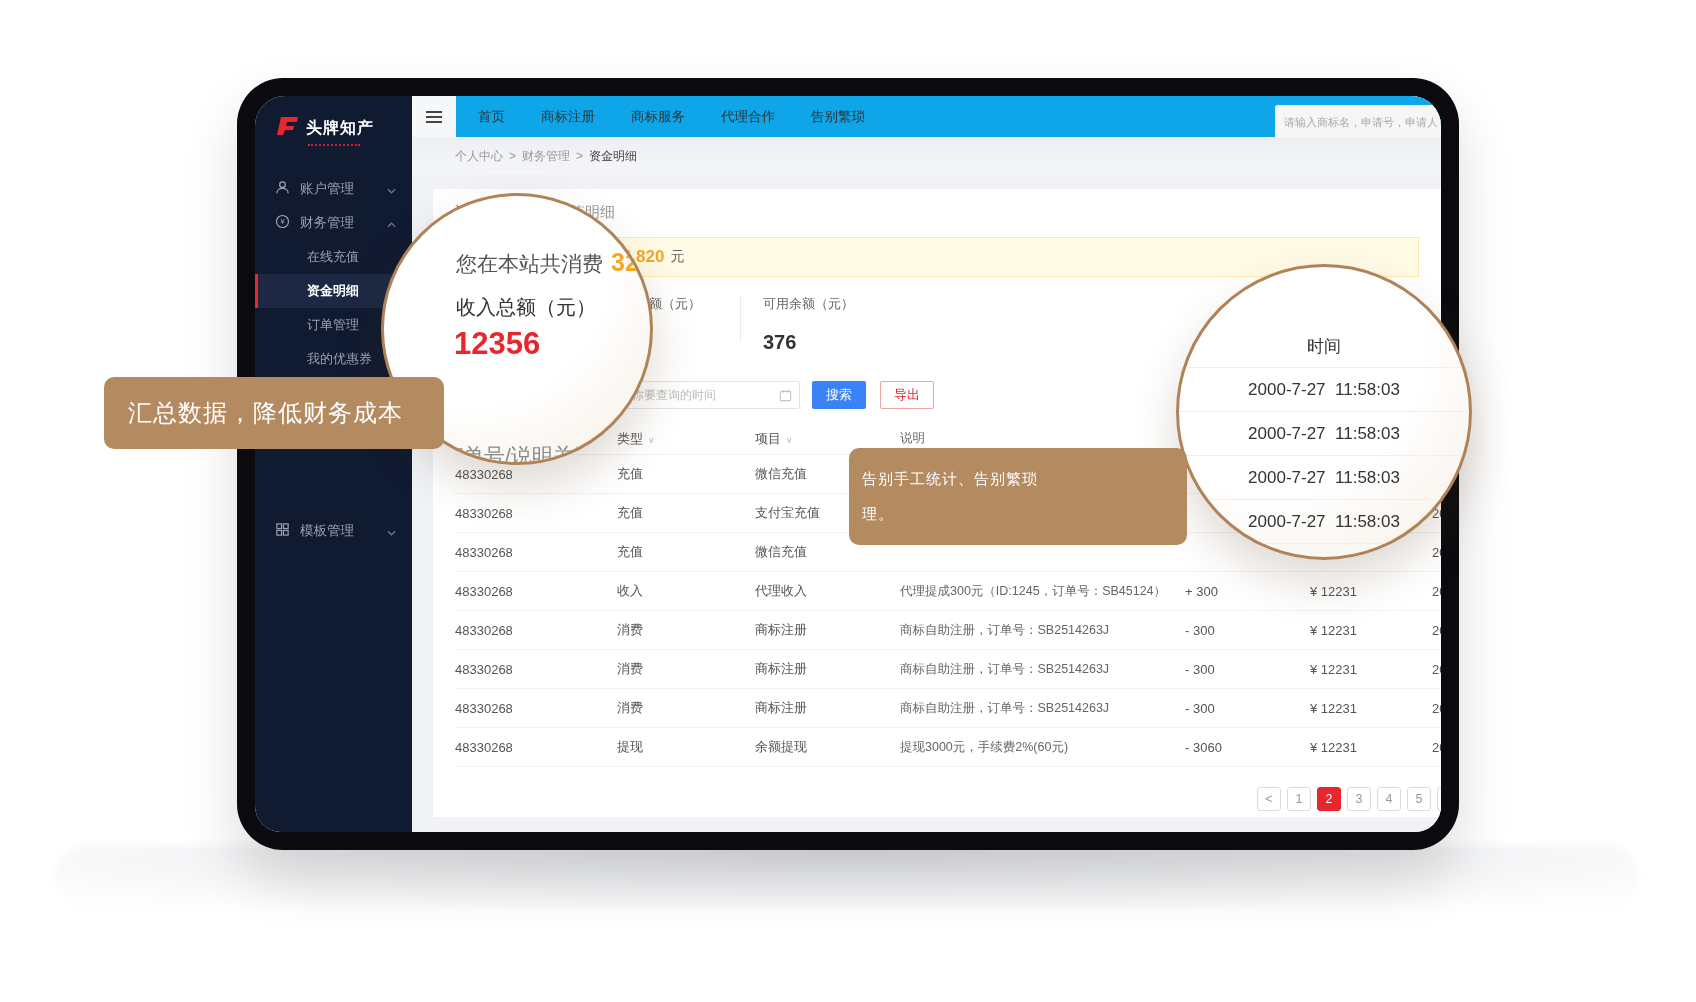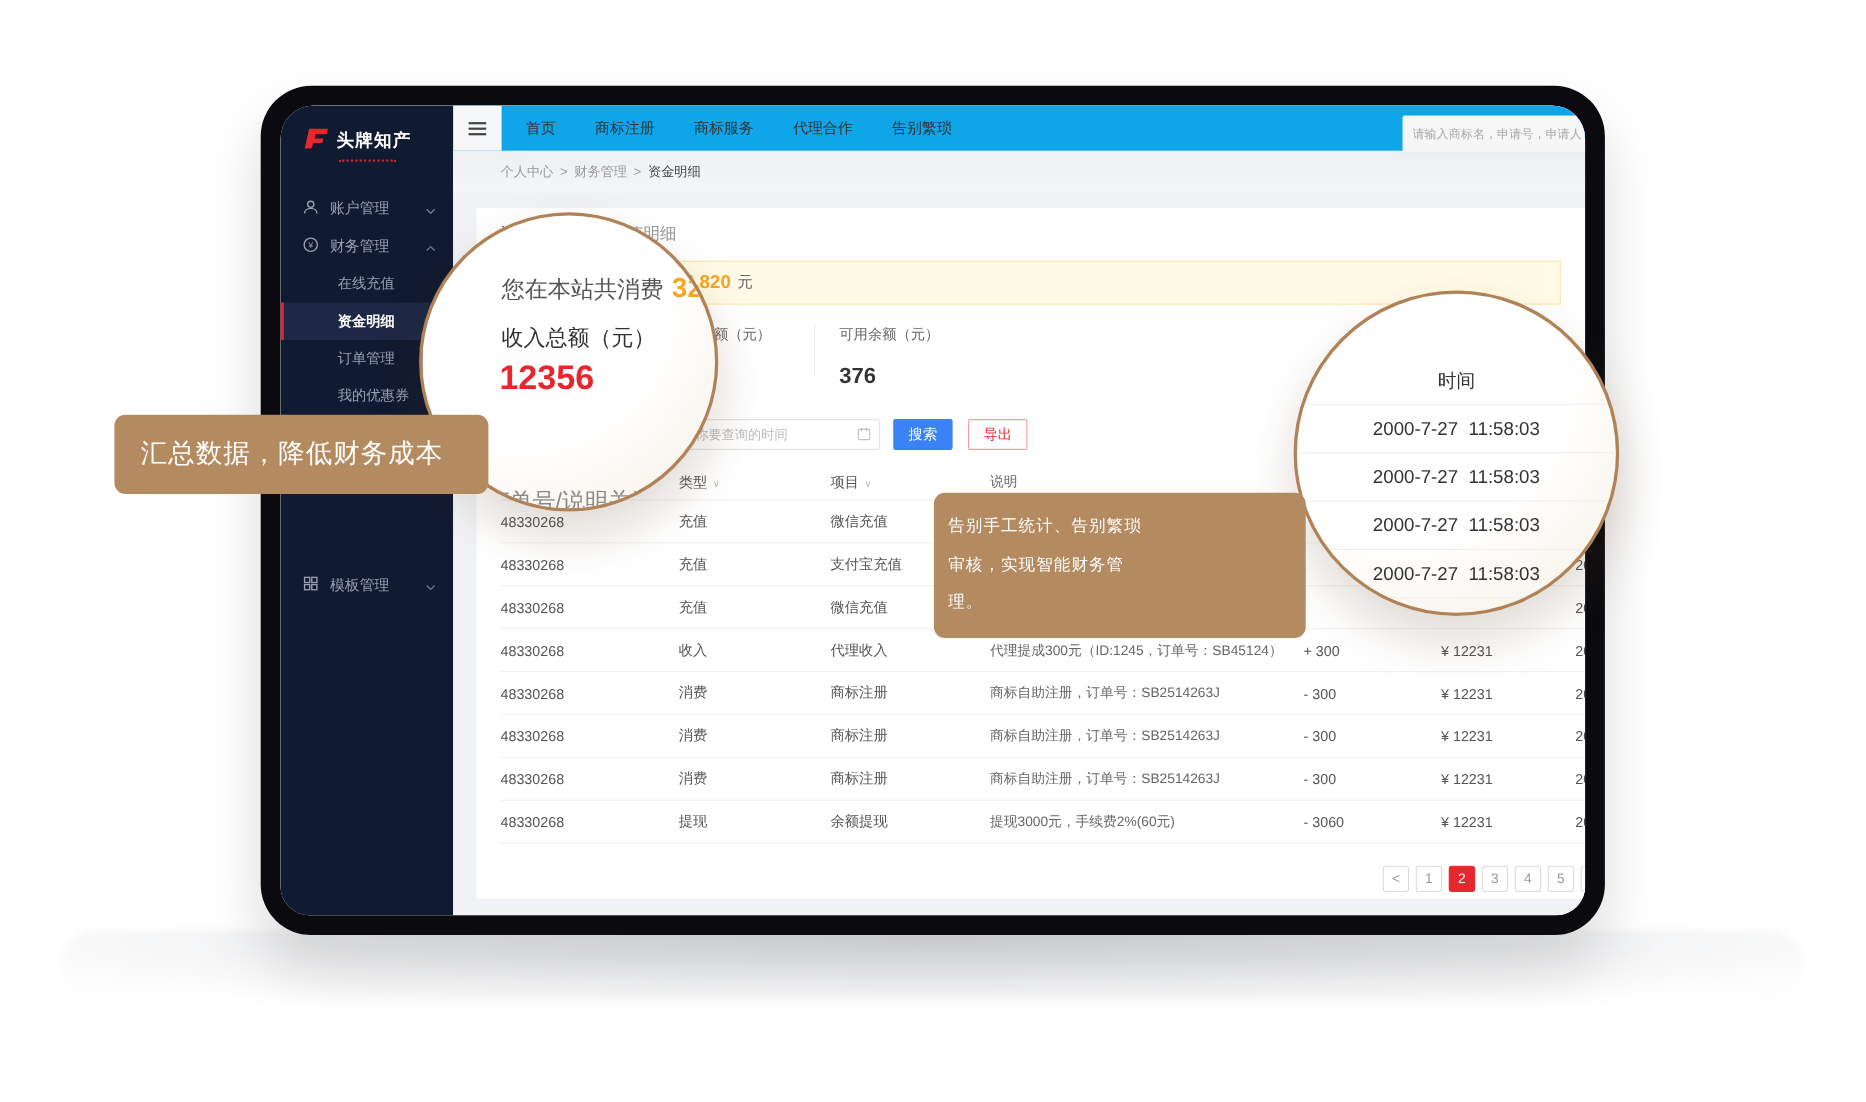--- a/index.html
+++ b/index.html
@@ -420,17 +420,16 @@
         <div class="rz-row">2000-7-27  11:58:03</div>
       </div>
   </div>
 
   <div class="callout callout-left">
     <div>汇总数据，降低财务成本</div>
   </div>
 
   <div class="callout callout-right">
     <div>告别手工统计、告别繁琐</div>
-    <div>审核，实现智能财务管</div>
     <div>理。</div>
   </div>
 
 </div>
 
 </body></html>

